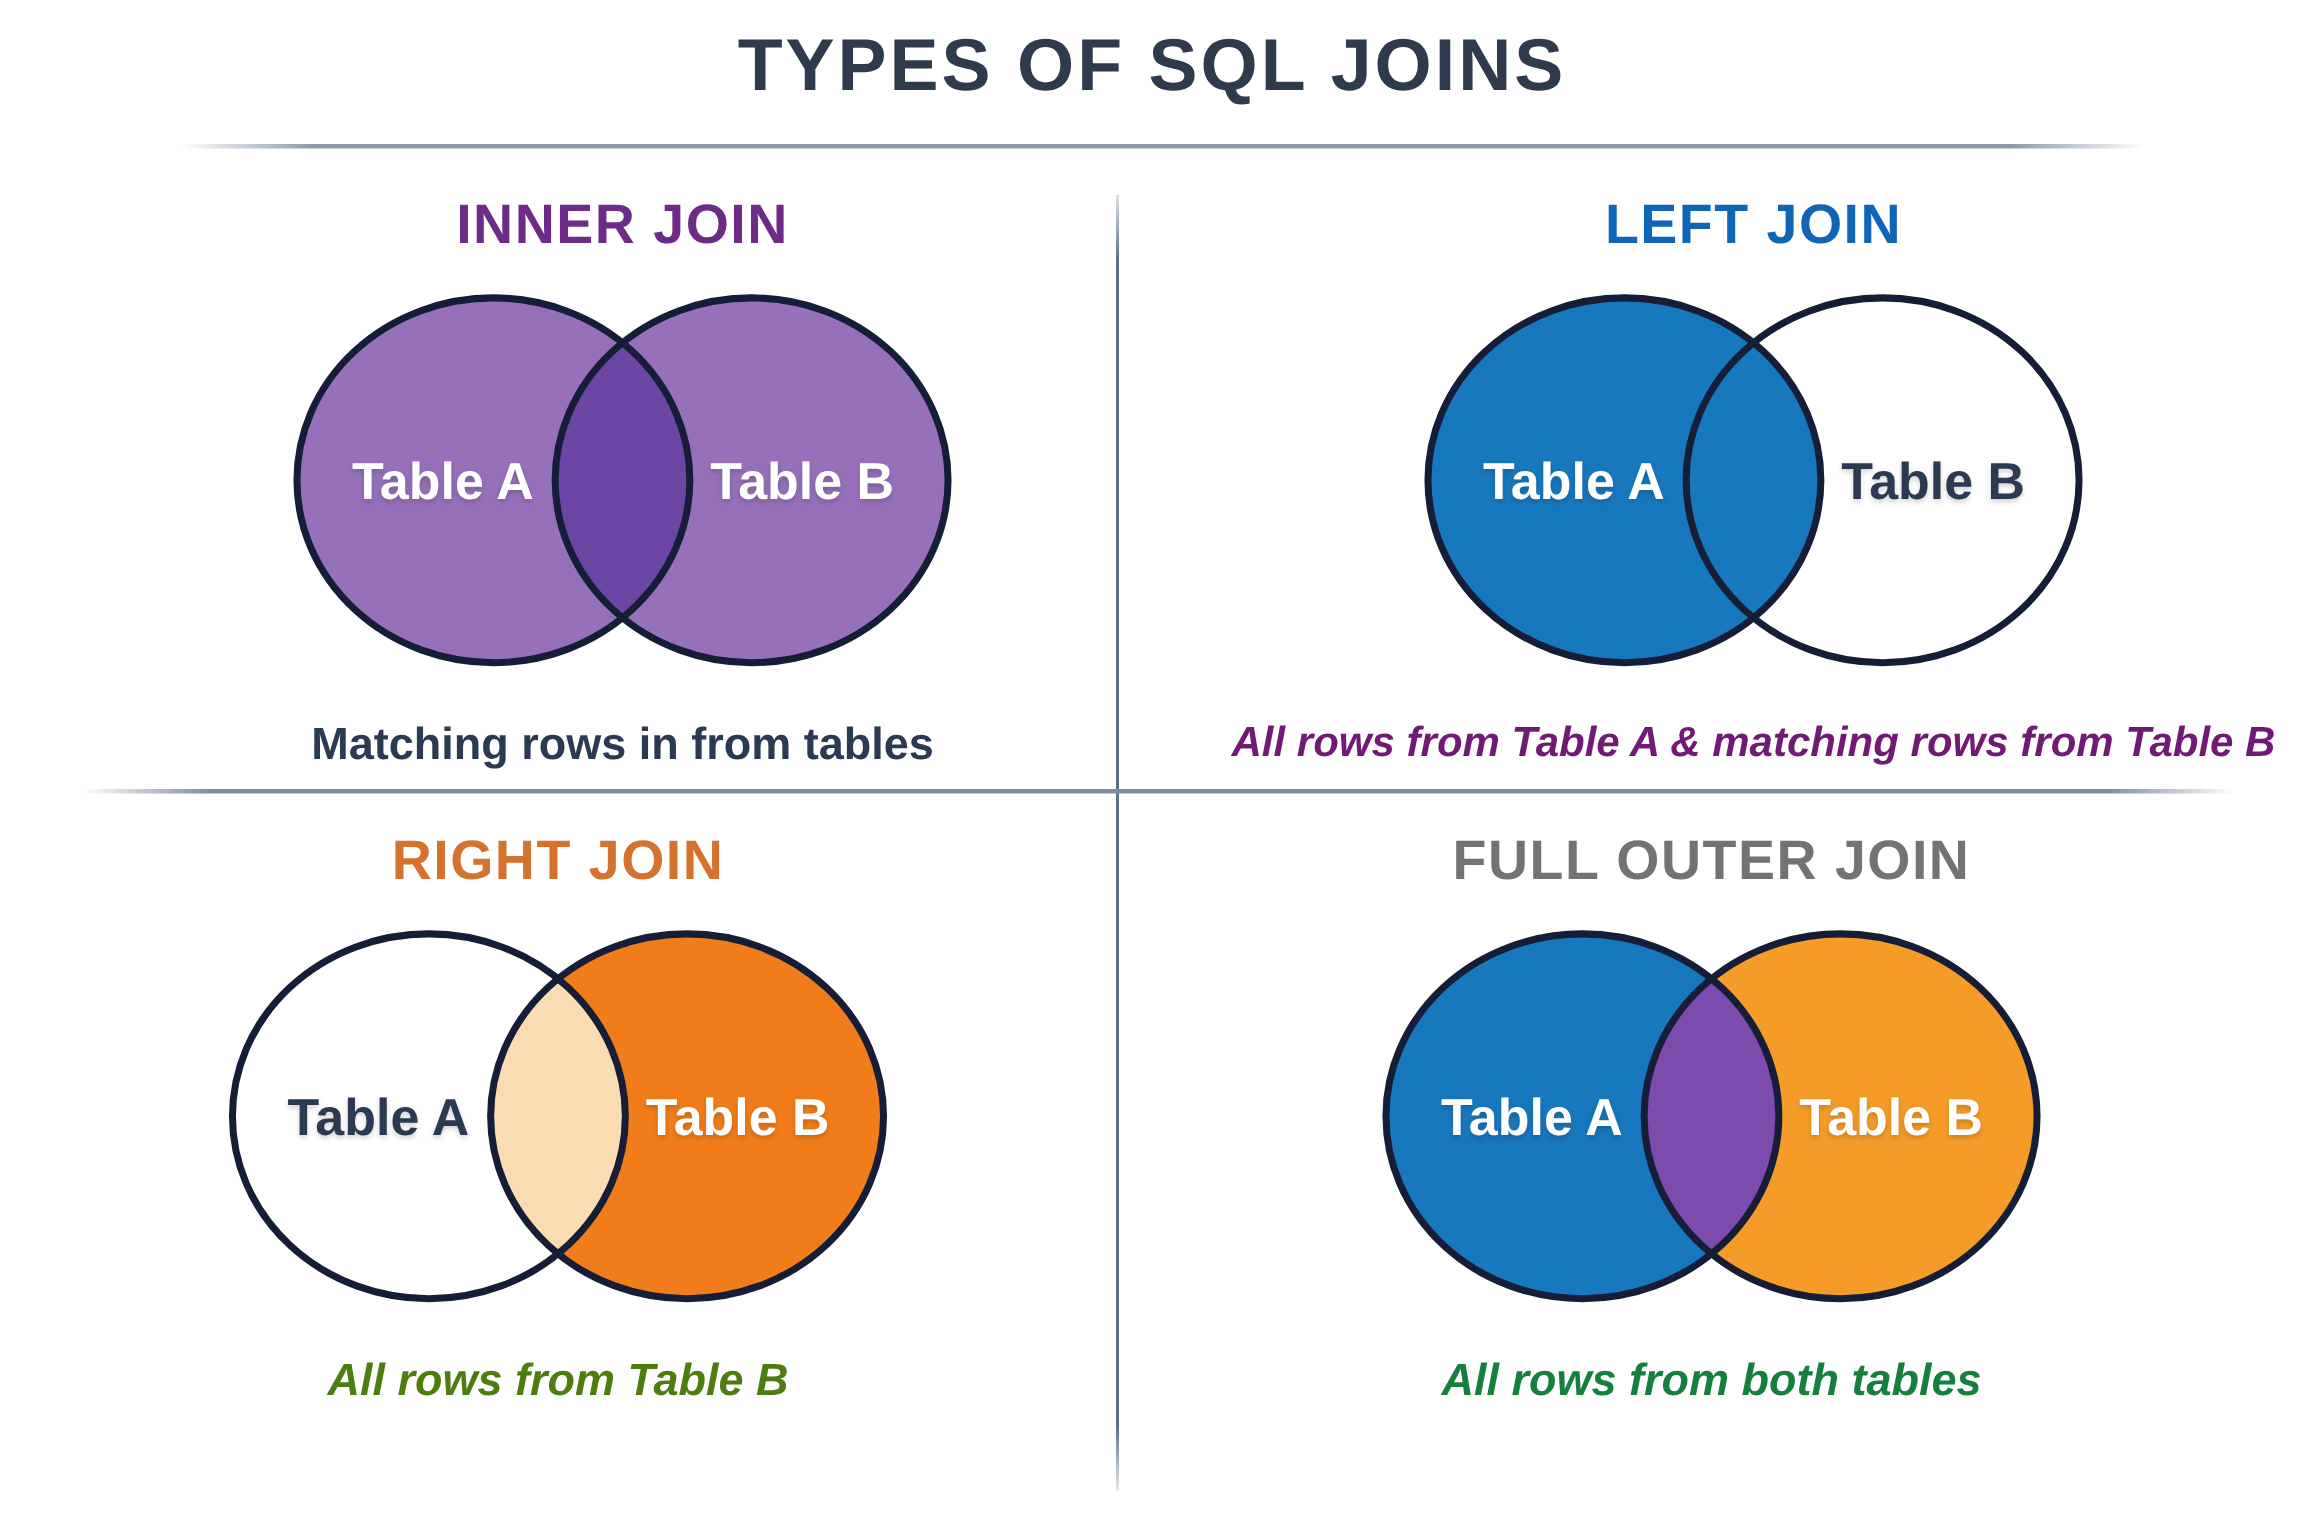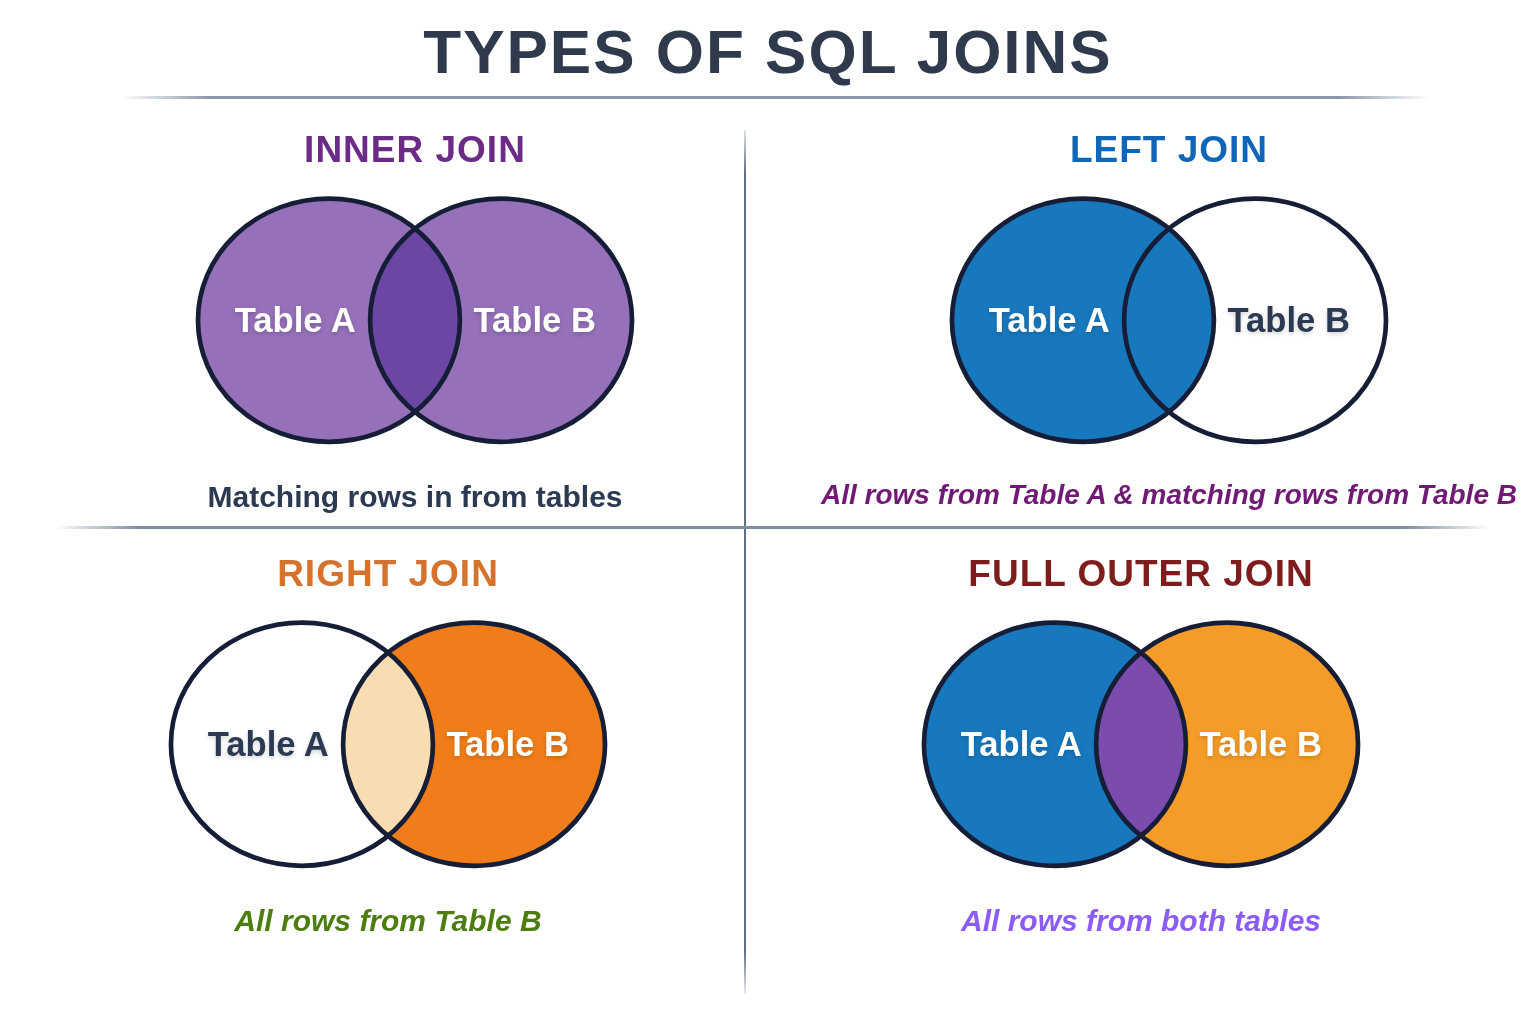--- a/index.html
+++ b/index.html
@@ -10,21 +10,21 @@
     position: relative;
     overflow: hidden;
   }
 
   .page-title {
     position: absolute;
     top: 16px; left: 0;
     width: 100%;
     margin: 0;
     text-align: center;
-    font-size: 62px;
+    font-size: 49px;
     font-weight: 800;
     letter-spacing: 2px;
     color: #2F3B4C;
   }
 
   .title-divider {
     position: absolute;
     top: 96px; left: 120px;
     width: 1310px; height: 3px;
     background: linear-gradient(90deg, rgba(138,152,168,0) 0%, #8A98A8 7%, #8A98A8 93%, rgba(138,152,168,0) 100%);
@@ -45,21 +45,21 @@
   }
 
   .quadrant {
     position: absolute;
     display: flex;
     flex-direction: column;
     align-items: center;
   }
   .q-tl { left: 0;     top: 112px; width: 744px; height: 414px; padding-left: 43px; }
   .q-tr { left: 746px; top: 112px; width: 790px; height: 414px; padding-left: 28px; }
-  .q-bl { left: 16px;     top: 530px; width: 744px; height: 494px; }
+  .q-bl { left: 0;     top: 530px; width: 744px; height: 494px; }
   .q-br { left: 746px; top: 530px; width: 790px; height: 494px; }
 
   .q-heading {
     margin: 16px 0 0 0;
     font-size: 37px;
     font-weight: 800;
     letter-spacing: 1px;
     line-height: 1.2;
   }
   .q-bl .q-heading, .q-br .q-heading { margin-top: 22px; }
@@ -156,33 +156,33 @@
       <text x="192" y="165" text-anchor="middle" fill="#2B3A52">Table A</text>
       <text x="448" y="165" text-anchor="middle" fill="#FFFFFF">Table B</text>
     </svg>
   </div>
   <div class="caption italic" style="color: #4d7c0f;">
     <div>All rows from Table B</div>
   </div>
 </section>
 
 <section class="quadrant q-br">
-  <h2 class="q-heading" style="color: #7f1d1d;">FULL OUTER JOIN</h2>
+  <h2 class="q-heading" style="color: #737373;">FULL OUTER JOIN</h2>
   <div class="venn">
     <svg viewBox="0 0 640 310" width="600" height="290">
       <defs>
         <clipPath id="clipA3">
             <ellipse cx="228" cy="152" rx="140" ry="130"></ellipse>
           </clipPath>
       </defs>
       <ellipse cx="228" cy="152" rx="140" ry="130" fill="#1878BE"></ellipse>
       <ellipse cx="412" cy="152" rx="140" ry="130" fill="#F59C28"></ellipse>
       <ellipse cx="412" cy="152" rx="140" ry="130" clip-path="url(#clipA3)" fill="#7B4CAD"></ellipse>
       <ellipse cx="228" cy="152" rx="140" ry="130" fill="none" stroke-width="5" stroke="#151E36"></ellipse>
       <ellipse cx="412" cy="152" rx="140" ry="130" fill="none" stroke-width="5" stroke="#151E36"></ellipse>
       <text x="192" y="165" text-anchor="middle" fill="#FFFFFF">Table A</text>
       <text x="448" y="165" text-anchor="middle" fill="#FFFFFF">Table B</text>
     </svg>
   </div>
-  <div class="caption italic" style="color: #8b5cf6;">
+  <div class="caption italic" style="color: #15803d;">
     <div>All rows from both tables</div>
   </div>
 </section>
 
 </body></html>

